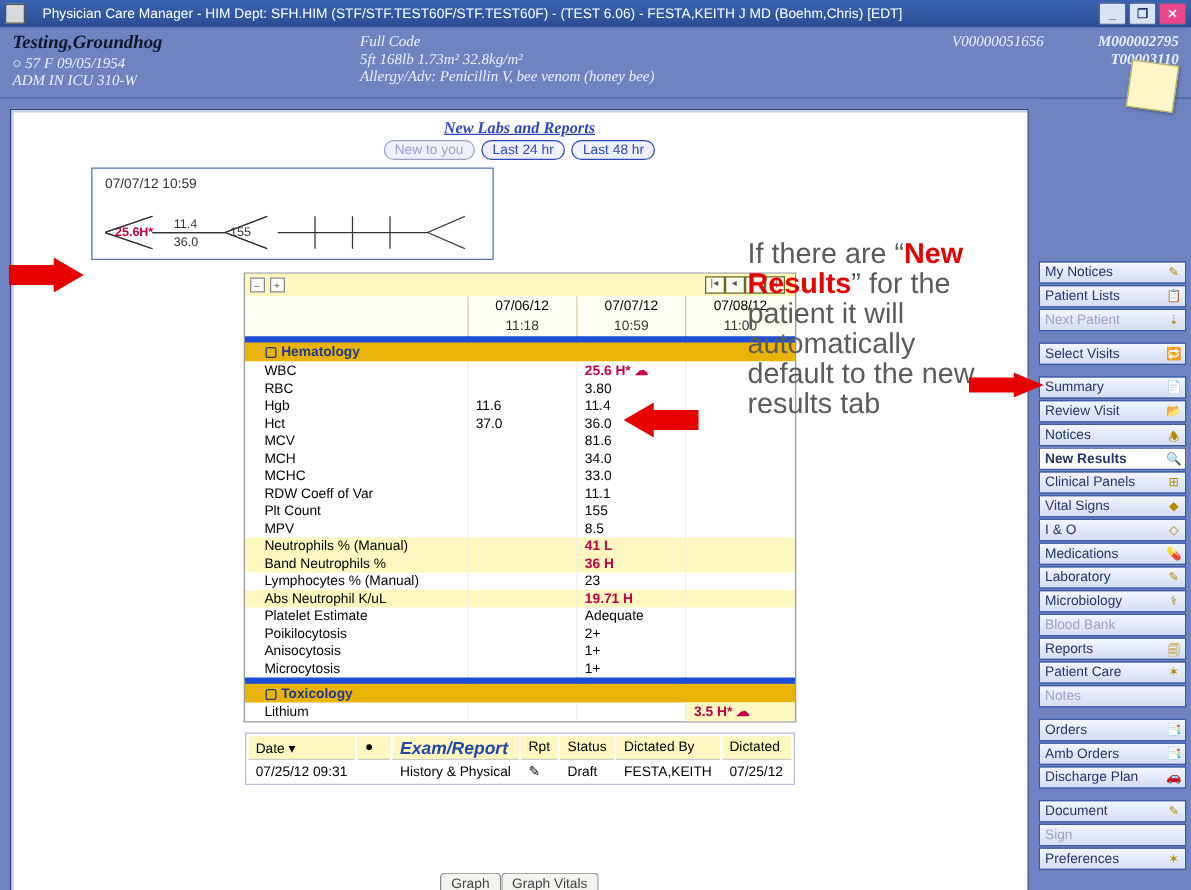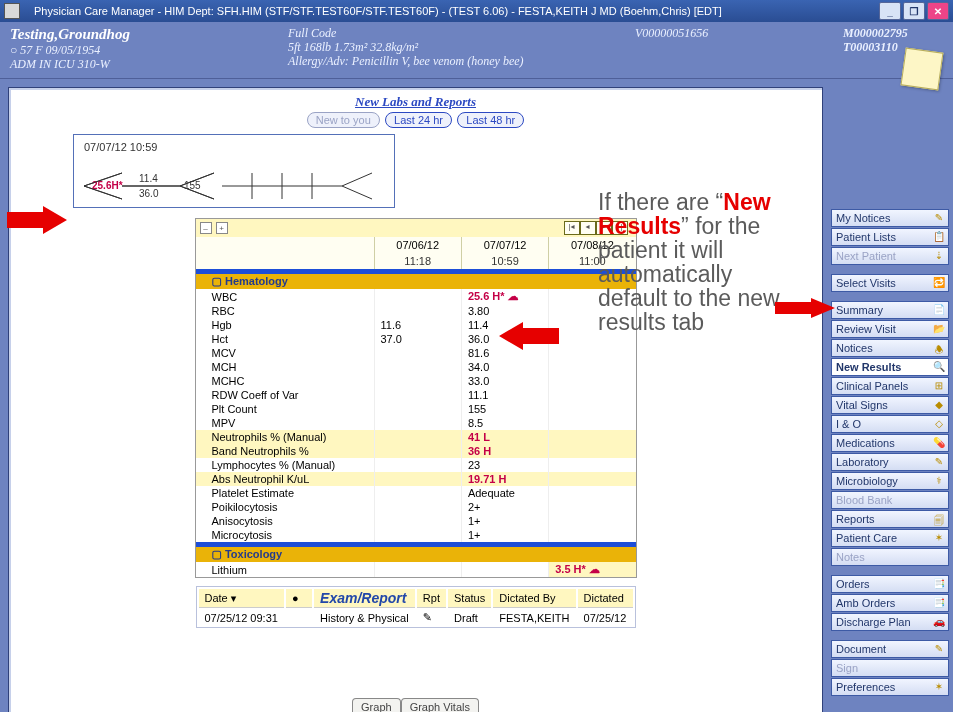--- a/index.html
+++ b/index.html
@@ -36,22 +36,22 @@
 
   
   .pthdr {
     background:#6e83c0; color:#eaf0ff; padding:4px 10px 8px 10px;
     font-family: Georgia, "Times New Roman", serif;
     font-style: italic;
     display:flex; gap:8px;
     border-bottom:1px solid #4e5f99;
   }
   .pthdr .col { flex:1; }
-  .pthdr .col.narrow { flex:0 0 200px; }
-  .pthdr-name { font-size:15px; font-weight:bold; font-style:italic; color:#ffffff; }
+  .pthdr .col.narrow { flex:0 0 200px; text-align:right; }
+  .pthdr-name { font-size:15px; font-weight:bold; font-style:italic; color:#0f172a; }
   .pthdr .line { font-size:12px; line-height:14px; }
   .sticky {
     position:absolute; right:12px; top:28px;
     width:36px; height:36px;
     background:#fdf6c6; border:1px solid #b7ad5c;
     transform:rotate(8deg);
     box-shadow: 1px 1px 3px rgba(0,0,0,.3);
   }
 
   .mainrow { display:flex; height:calc(712px - 22px - 56px); }

